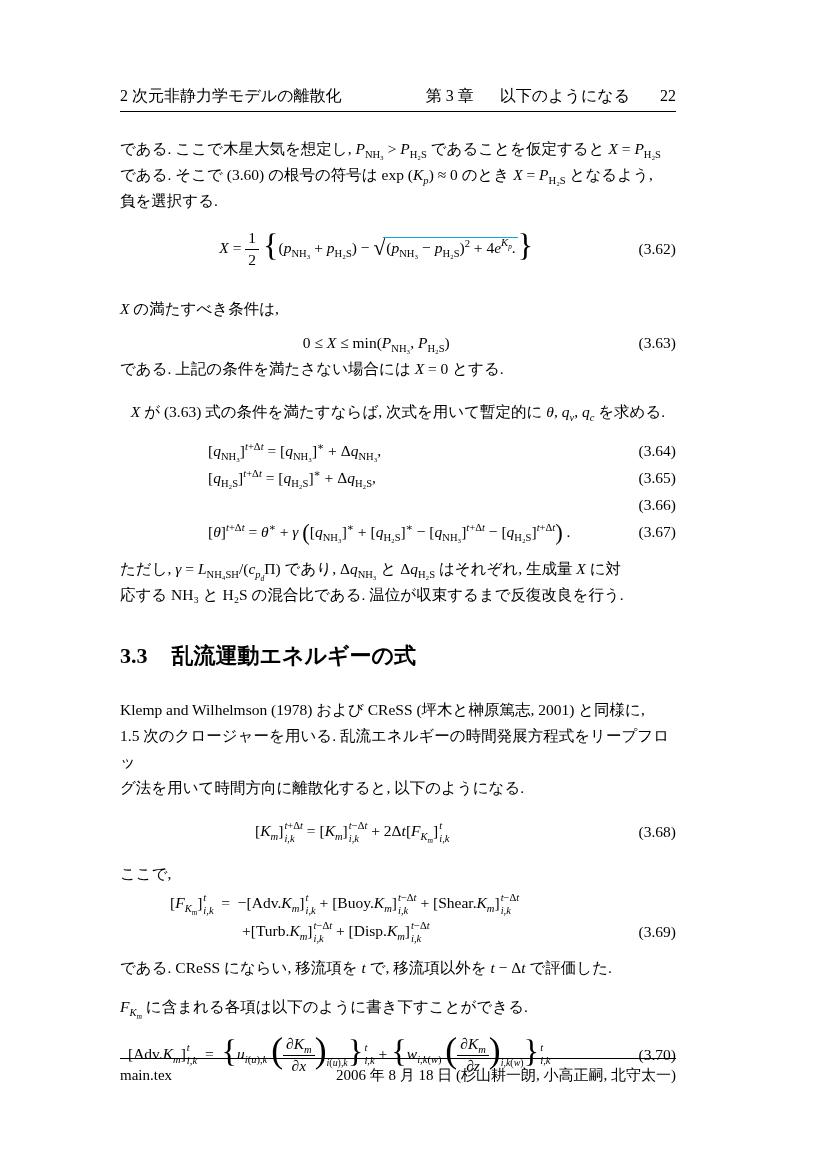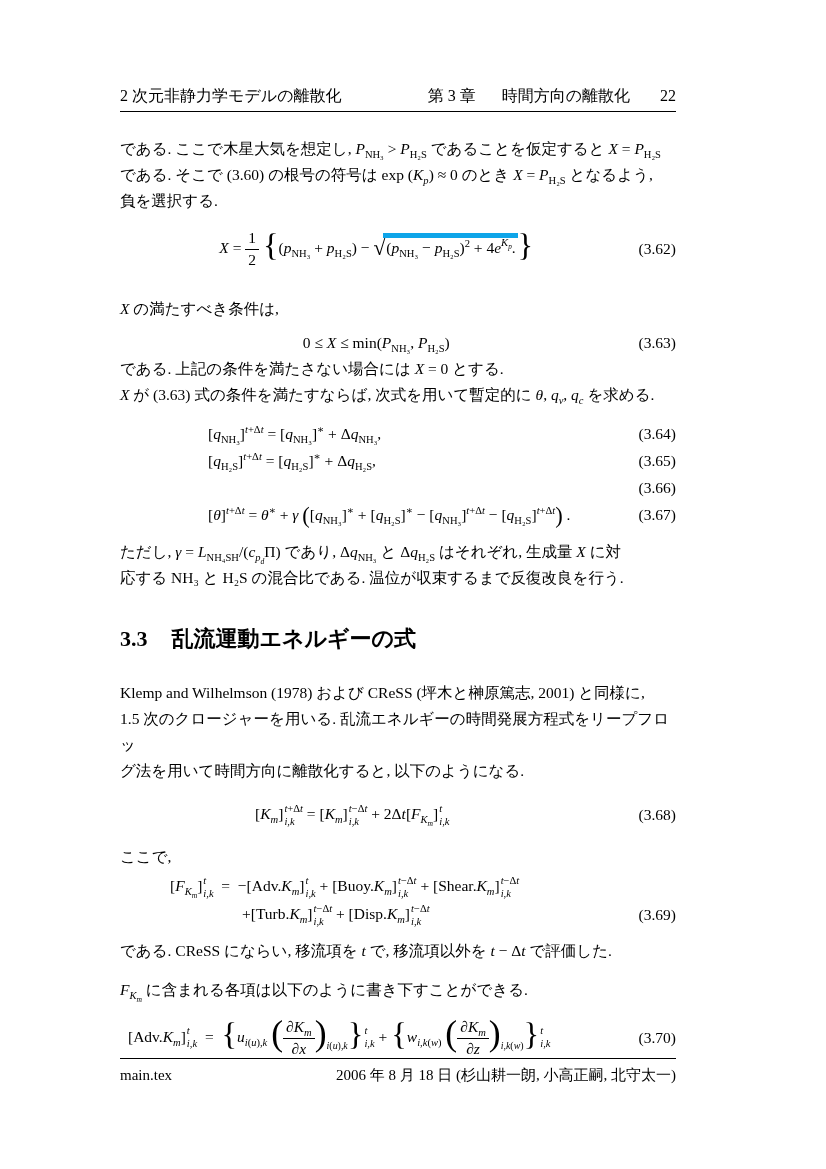--- a/index.html
+++ b/index.html
@@ -8,21 +8,21 @@
         font-family:"Liberation Serif","DejaVu Serif",serif;font-size:15.5px;}
   .hdr{display:flex;align-items:baseline;font-size:16px;line-height:20px;}
   .hdr-right{margin-left:auto;display:flex;align-items:baseline;}
   .hdr-chapter{margin-right:26px;}
   .hdr-ctitle{margin-right:30px;}
   .hrule{border-bottom:1.5px solid #000;margin-top:5px;}
   .para{margin:0;line-height:26px;}
   .p1{margin-top:24px;}
   .p2{margin-top:24px;}
   .p3{}
-  .p4{}
+  .p4{margin-top:17px;text-align:center;}
   .p5{margin-top:11px;}
   .p6{margin-top:26px;}
   .p7{margin-top:13px;}
   .p8{margin-top:9px;}
   .p9{margin-top:13px;}
   .eq{display:flex;align-items:center;line-height:1.4;}
   .eqbody{flex:1;}
   .center{text-align:center;}
   .eqnum{margin-left:auto;padding-left:6px;white-space:nowrap;}
   .eq62{margin-top:12px;min-height:46px;}
@@ -42,39 +42,39 @@
   sup,sub{font-size:68%;line-height:0;}
   sub sub, sub .s2{font-size:72%;}
   i{font-style:italic;}
   .ss{display:inline-block;vertical-align:-0.55em;font-size:68%;line-height:1.25;text-align:left;padding-left:1px;}
   .ss .u,.ss .d{display:block;}
   .fr{display:inline-block;vertical-align:middle;text-align:center;line-height:1.2;}
   .fr .fn{display:block;border-bottom:1px solid #000;padding:0 3px 1px 3px;}
   .fr .fd{display:block;padding-top:1px;}
   .sq{display:inline-block;white-space:nowrap;}
   .sq .sqs{font-size:140%;line-height:0;vertical-align:-0.12em;margin-right:-2px;}
-  .sq .sqr{border-top:5px solid #0ea5e9;padding:1px 2px 0 3px;}
+  .sq .sqr{border-top:1px solid #0ea5e9;padding:1px 2px 0 3px;}
   .b1{font-size:210%;line-height:0;vertical-align:-0.1em;}
   .b2{font-size:145%;line-height:0;vertical-align:-0.12em;}
   .b3{font-size:230%;line-height:0;vertical-align:-0.1em;}
   .lo{vertical-align:-0.75em;font-size:64%;}
   .ftr{position:absolute;left:120px;right:120px;top:1058px;border-top:1.5px solid #000;
        padding-top:7px;display:flex;align-items:baseline;font-size:15px;}
   .ftr-right{margin-left:auto;}
 </style>
 </head>
 <body>
 
 <div class="page">
 
   <div class="hdr">
     <span>2 次元非静力学モデルの離散化</span>
     <span class="hdr-right">
       <span class="hdr-chapter">第 3 章</span>
-      <span class="hdr-ctitle">時間方向の離散化</span>
+      <span class="hdr-ctitle">以下のようになる</span>
       <span>22</span>
     </span>
   </div>
   <div class="hrule"></div>
 
   <p class="para p1">である. ここで木星大気を想定し, <i>P</i><sub>NH₃</sub> &gt; <i>P</i><sub>H₂S</sub> であることを仮定すると <i>X</i> = <i>P</i><sub>H₂S</sub><br>である. そこで (3.60) の根号の符号は exp (<i>K</i><sub><i>p</i></sub>) ≈ 0 のとき <i>X</i> = <i>P</i><sub>H₂S</sub> となるよう,<br>負を選択する.</p>
 
   <div class="eq eq62">
     <span class="eqbody center"><i>X</i> = <span class="fr"><span class="fn">1</span><span class="fd">2</span></span> <span class="b1">{</span>(<i>p</i><sub>NH₃</sub> + <i>p</i><sub>H₂S</sub>) − <span class="sq"><span class="sqs">√</span><span class="sqr">(<i>p</i><sub>NH₃</sub> − <i>p</i><sub>H₂S</sub>)<sup>2</sup> + 4<i>e</i><sup><i>K</i><sub><i>p</i></sub></sup>.</span></span><span class="b1">}</span></span>
     <span class="eqnum">(3.62)</span>

